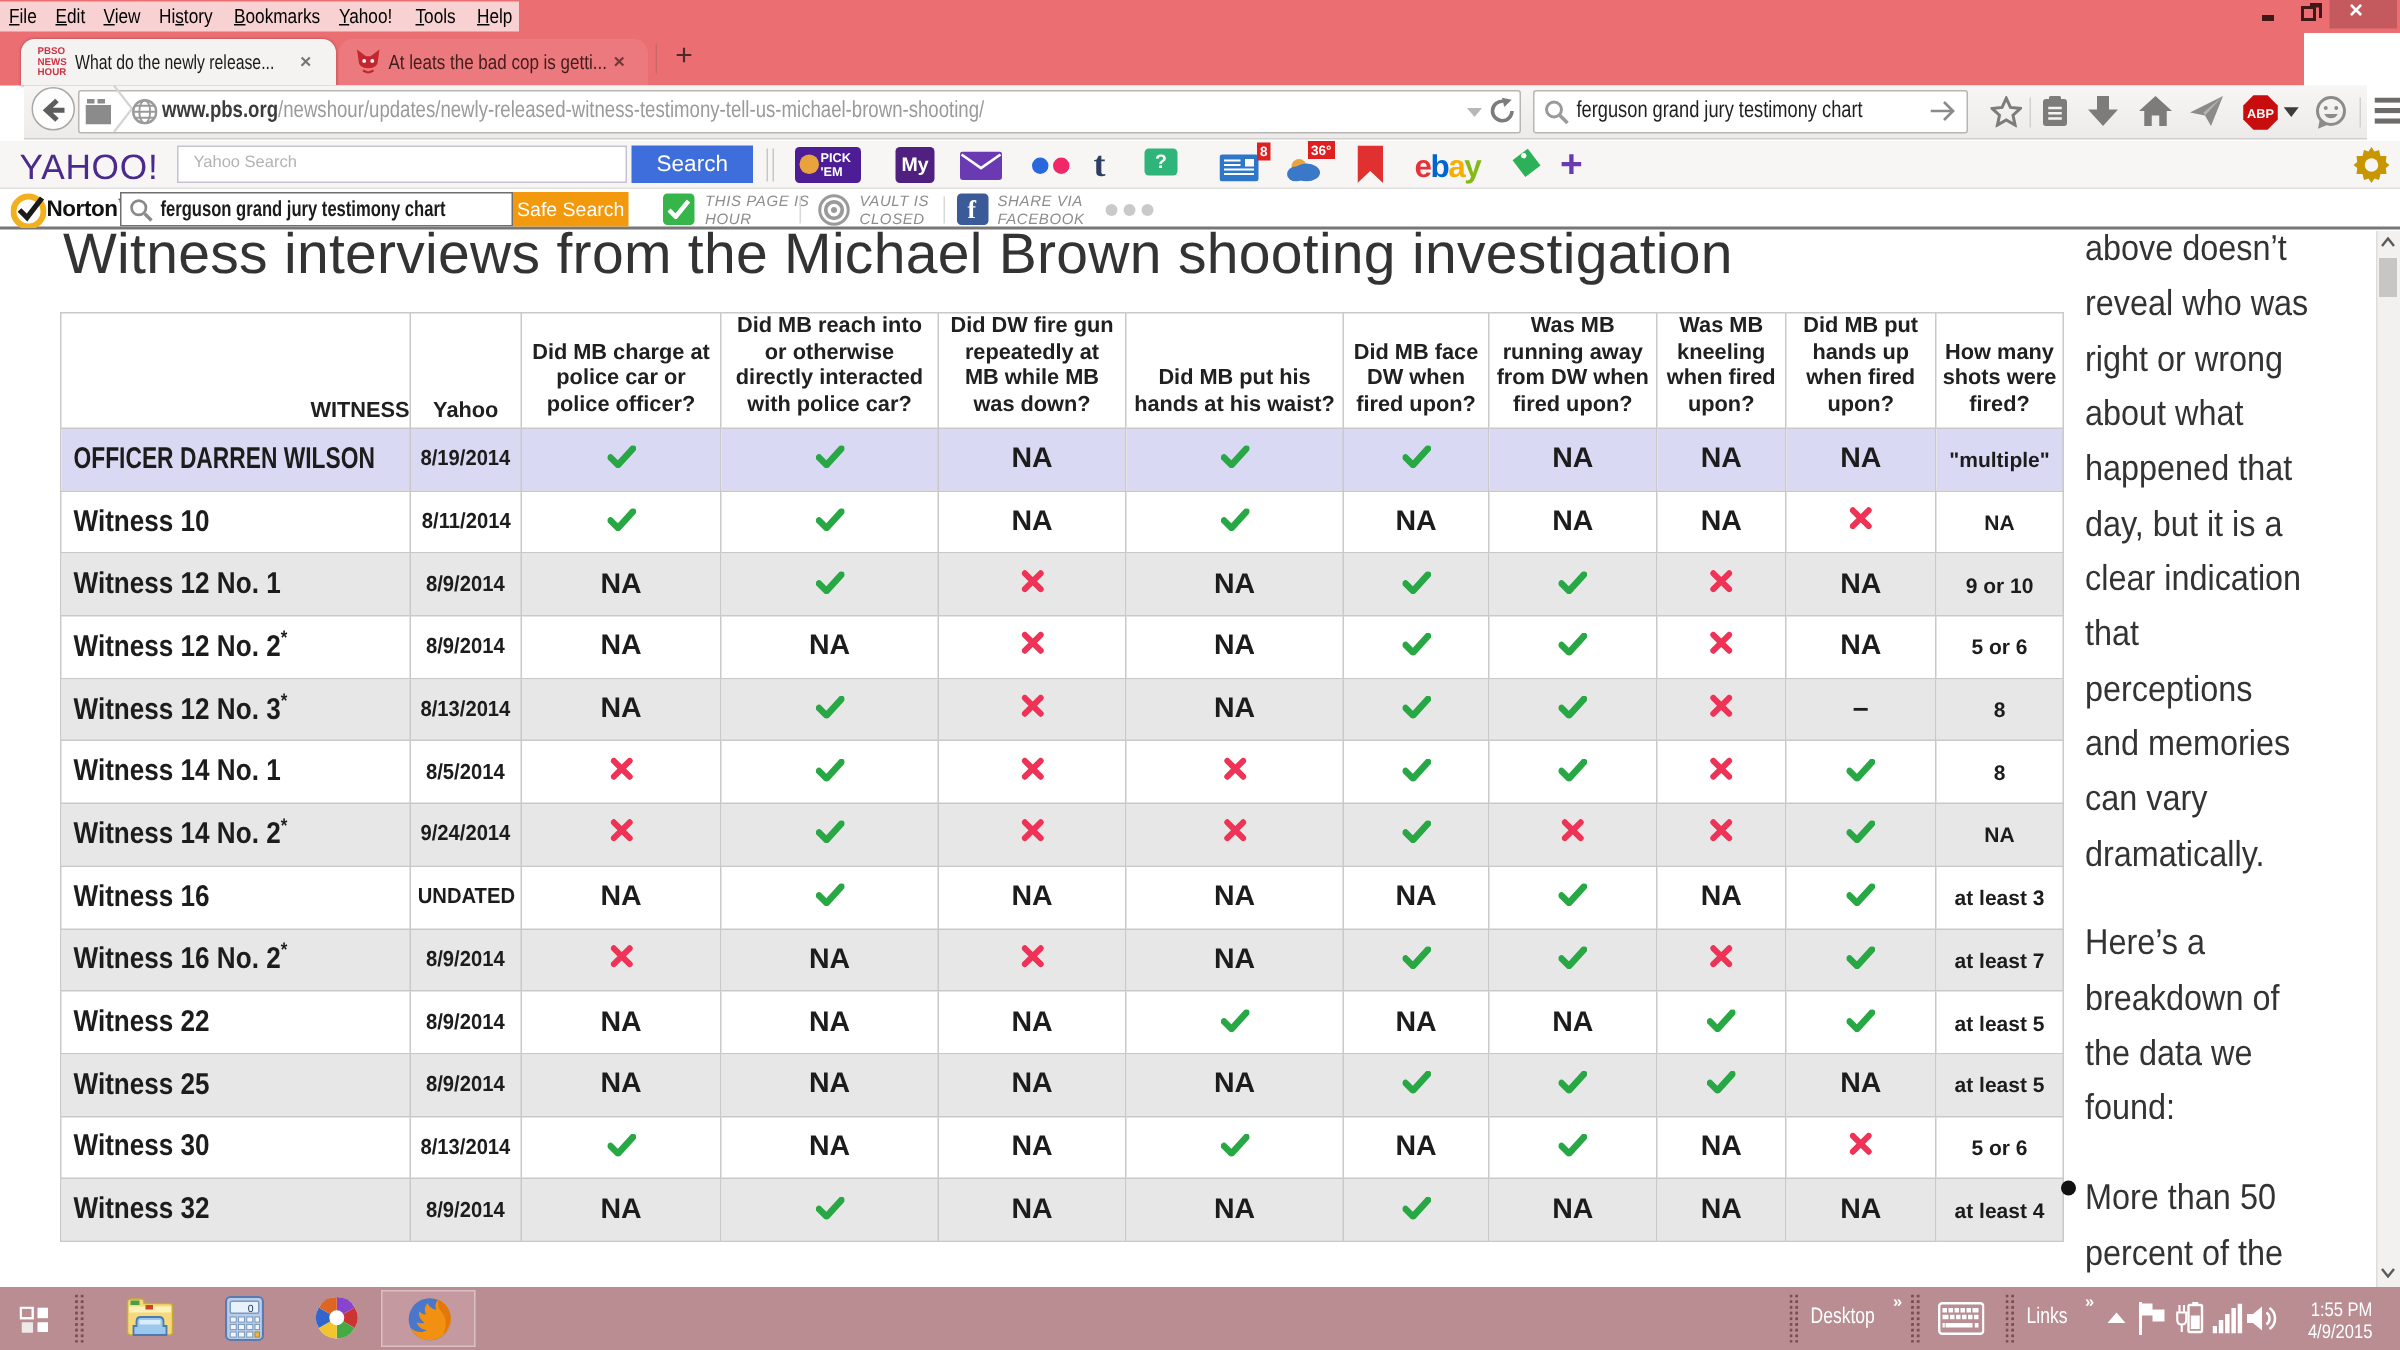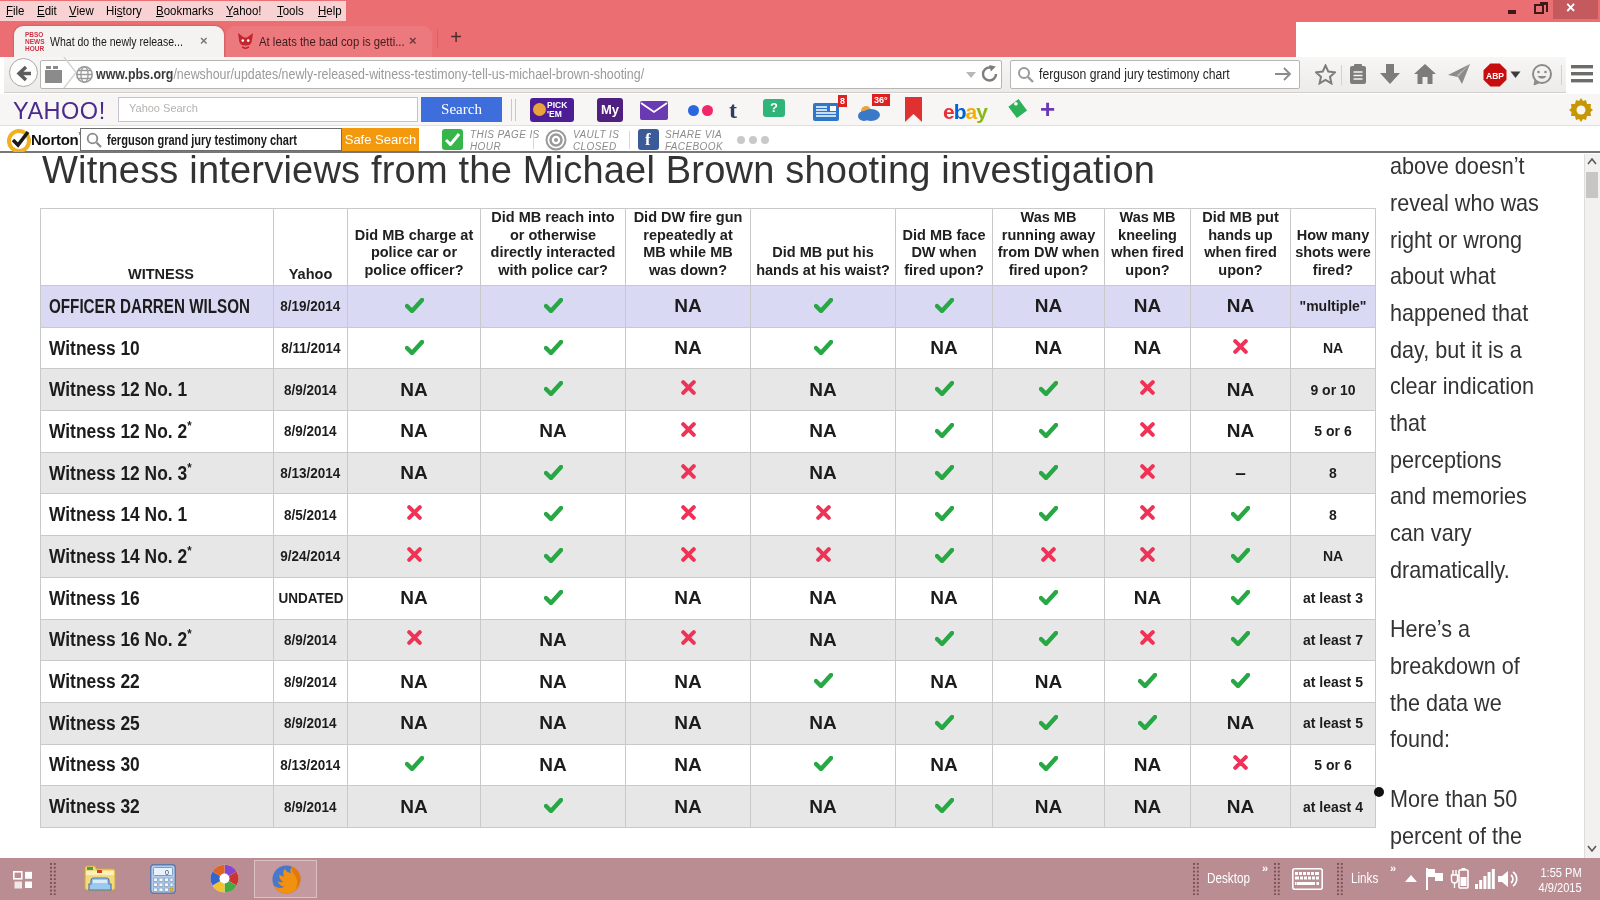--- a/index.html
+++ b/index.html
@@ -7,67 +7,67 @@
   #stage { position:relative; width:1600px; height:900px; background:#fff; }
   .abs { position:absolute; }
 
   
   #menubar { left:0; top:0; width:1600px; height:22px; background:#eb6e72; }
   #menustrip { left:0; top:1px; width:346px; height:20px; background:#f8d2d2; }
   #menustrip > span { position:absolute; top:0; font-size:13.5px; color:#000; line-height:20px; transform:scaleX(0.85); transform-origin:0 50%; white-space:nowrap; }
   .u { text-decoration:underline; }
 
   
-  #tabbar { left:0; top:22px; width:1296px; height:35px; background:#eb6e72;padding-left:28px; }
+  #tabbar { left:0; top:22px; width:1536px; height:35px; background:#eb6e72;padding-left:28px; }
   #tab1 { position:absolute; left:14px; top:4px; width:210px; height:31px; background:#f4f3f2; border-radius:9px 9px 0 0; box-shadow:0 0 2px rgba(120,40,40,.6); }
   #tab1 .title { position:absolute; left:36px; top:8px; font-size:13.5px; color:#1a1a1a; white-space:nowrap; transform:scaleX(0.78); transform-origin:0 0; }
   #tab2 { position:absolute; left:226px; top:4px; width:206px; height:31px; border-radius:9px 9px 0 0; background:rgba(255,255,255,0.08); }
   #tab2 .title { position:absolute; left:33px; top:8px; font-size:13.5px; color:#401c1c; white-space:nowrap; transform:scaleX(0.84); transform-origin:0 0; }
   .tabx { position:absolute; top:7px; font-size:13px; color:#777; font-weight:bold; }
   #tab2 .tabx { color:#6b3a3a; }
   #pbslogo { position:absolute; left:11px; top:5px; width:22px; height:21px; font-weight:bold; color:#cc3344; font-size:6.5px; line-height:7px; letter-spacing:0; font-family:"Liberation Sans",sans-serif; }
 
   
-  #navbar { left:4px; top:57px; width:1562px; height:36px; background:linear-gradient(#f7f6f5,#ecebe9); border-bottom:1px solid #d0cfcd; }
+  #navbar { left:16px; top:57px; width:1562px; height:36px; background:linear-gradient(#f7f6f5,#ecebe9); border-bottom:1px solid #d0cfcd; }
   #urlbox { left:36px; top:3px; width:962px; height:29px; background:#fff; border:1px solid #b8b6b4; border-radius:2px; }
   #backbtn { left:5px; top:1px; width:29px; height:29px; border-radius:50%; background:#fdfdfd; border:1px solid #a9a7a5; }
   #backbtn svg { position:absolute; left:5px; top:5px; }
   #urltext { left:92px; top:8px; font-size:15.5px; color:#9a9a9a; white-space:nowrap; transform:scaleX(0.80); transform-origin:0 0; }
   #urltext b { color:#3c3c3c; font-weight:bold; }
   #searchbox { left:1006px; top:3px; width:290px; height:29px; background:#fff; border:1px solid #b8b6b4; border-radius:2px; }
   #searchtext { left:1035px; top:8px; font-size:15.5px; color:#1f1f1f; white-space:nowrap; transform:scaleX(0.785); transform-origin:0 0; }
   .navicon { position:absolute; top:6px; }
 
   
   #ybar { left:0; top:94px; width:1600px; height:32px; background:#f7f6f5; border-bottom:1px solid #e2e0de; }
   #ylogo { left:13px; top:4px; font-size:23.5px; color:#4a2a8c; letter-spacing:0.5px; font-weight:400; }
   #yinput { left:118px; top:3px; width:300px; height:25px; border:1px solid #c6c2d4; background:#fff; }
   #yinput span { position:absolute; left:10px; top:4px; font-size:11px; color:#b5b3b1; }
-  #ybtn { left:421px; top:3px; width:81px; height:25px; background:#3e6edb; color:#fff; font-size:15px; text-align:center; line-height:25px;font-family:Liberation Serif, serif; }
+  #ybtn { left:421px; top:3px; width:81px; height:25px; background:#3e6edb; color:#fff; font-size:15px; text-align:center; line-height:25px; }
   #ygrip { left:511px; top:5px; width:5px; height:22px; border-left:1px solid #c9c7c5; border-right:1px solid #c9c7c5; }
   .ybadge { position:absolute; font-size:9px; font-weight:bold; color:#fff; background:#e02020; padding:1px 2px; }
   #ygear { left:1569px; top:4px; }
 
   
   #nbar { left:0; top:127px; width:1600px; height:26px; background:#ffffff; border-bottom:2px solid #777777; }
   #nlogo { left:31px; top:4px; font-size:15px; font-weight:bold; color:#111; letter-spacing:-0.3px; }
   #nsearch { left:80px; top:1px; width:262px; height:23px; background:#fff; border:1px solid #6f6f6f; }
   #nsearch span { position:absolute; left:26px; top:3px; font-size:14.5px; font-weight:bold; color:#1a1a1a; white-space:nowrap; transform:scaleX(0.763); transform-origin:0 0; }
   #nsafe { left:342px; top:1px; width:77px; height:23px; background:#f2990d; color:#fff; font-size:13px; text-align:center; line-height:23px; white-space:nowrap; }
   .ntxt { position:absolute; font-size:10px; color:#8c8c8c; line-height:11px; letter-spacing:0.4px;font-style:italic; }
   .nsep { position:absolute; top:4px; width:1px; height:18px; background:#d8d8d8; }
 
   
   #content { left:0; top:154px; width:1584px; height:704px; background:#fff; overflow:hidden; }
   h1 { position:absolute; left:42px; top:-5px; font-size:38px; font-weight:normal; color:#333; letter-spacing:0.2px; white-space:nowrap; }
 
   table { border-collapse:collapse; position:absolute; left:40px; top:54px; table-layout:fixed; width:1336px; }
   td,th { border:1px solid #c9c9c9; font-family:"Liberation Sans",sans-serif; overflow:hidden; }
   th { font-size:14.5px; font-weight:bold; color:#202020; text-align:center; vertical-align:bottom; line-height:17.5px; padding-bottom:6px; background:#fff; }
-  th.wit { text-align:center; padding-left:8px; padding-bottom:2px; }
+  th.wit { text-align:right; padding-left:8px; padding-bottom:2px; }
   th.dt { padding-bottom:2px; }
   td { height:41.7px; text-align:center; font-weight:bold; color:#1c1c1c; }
   td.w { text-align:left; padding-left:8px; font-size:20px; white-space:nowrap; }
   td.d { font-size:14.5px; }
   td.na { font-size:19px; }
   td.s { font-size:14px; }
   tr.lav td { background:#d9d9f3; }
   tr.gr td { background:#e7e7e7; }
   sup { font-size:13px; vertical-align:super; line-height:0; }
 

